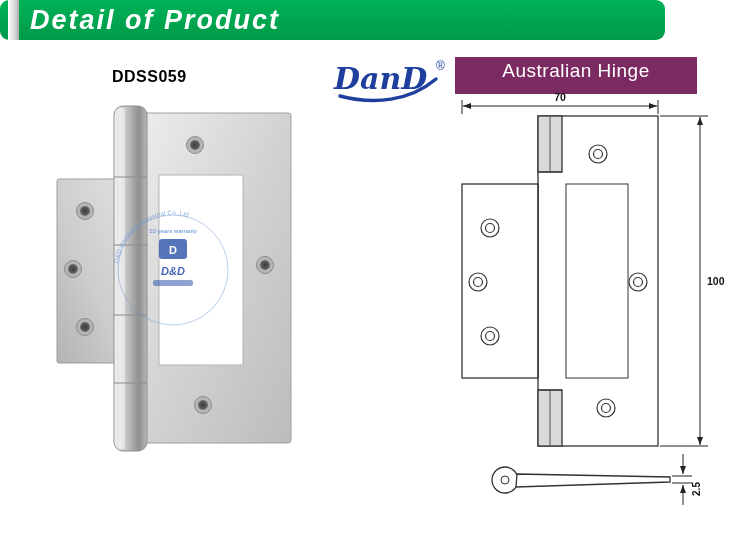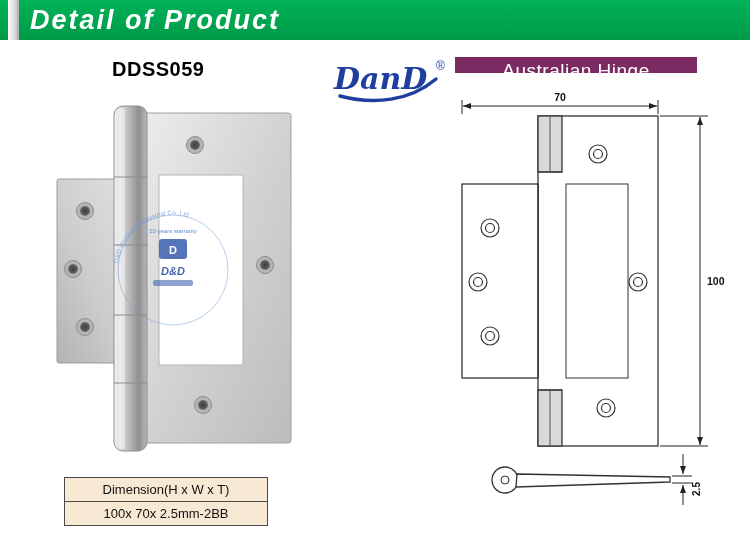--- a/index.html
+++ b/index.html
@@ -2,46 +2,47 @@
 <html><head>
 <meta charset="utf-8">
 <style>
   html,body { margin:0; padding:0; background:#fff; }
   .page {
     position:relative; width:750px; height:545px; background:#ffffff;
     font-family:"Liberation Sans", sans-serif; overflow:hidden;
   }
   
   .header {
-    position:absolute; top:0; left:0; width:750px; height:40px;
+    position:absolute; top:0; left:0; width:665px; height:40px;
     background:linear-gradient(#00b257,#009a48);
+    border-radius:9px;
   }
   .header-pole {
     position:absolute; left:8px; top:0; width:11px; height:40px;
     background:linear-gradient(90deg,#ffffff,#d2d2d2 70%,#aaaaaa);
   }
   .header-title {
     position:absolute; left:30px; top:0px; color:#ffffff;
     font-size:27px; font-weight:bold; font-style:italic; letter-spacing:2px;
     line-height:40px; white-space:nowrap;
   }
   
   .product-code {
-    position:absolute; left:112px; top:58px; color:#000;
-    font-size:20px; font-weight:bold; letter-spacing:0.5px;
+    position:absolute; left:112px; top:68px; color:#000;
+    font-size:16px; font-weight:bold; letter-spacing:0.5px;
   }
   
   .brand { position:absolute; left:322px; top:55px;text-align:right; }
   .brand-text {
     font-family:"DejaVu Serif", serif; font-style:italic; font-weight:bold;
     font-size:30px; fill:#1e3f9d;
   }
   
   .banner {
-    position:absolute; left:455px; top:57px; width:242px; height:16px;
+    position:absolute; left:455px; top:57px; width:242px; height:37px;
     background:#7c2a62; color:#ffffff; font-size:19px; line-height:27px;
     text-align:center; letter-spacing:0.5px;
   }
   
   .photo   { position:absolute; left:55px;  top:105px; }
   .drawing { position:absolute; left:450px; top:88px; }
   svg text { font-family:"Liberation Sans", sans-serif; }
   
   .spec-table {
     position:absolute; left:64px; top:477px; width:202px;
@@ -230,18 +231,14 @@
 
     <g stroke="#222" stroke-width="1">
       <line x1="222" y1="388" x2="242" y2="388"></line>
       <line x1="222" y1="395" x2="242" y2="395"></line>
       <line x1="233" y1="366" x2="233" y2="386" marker-end="url(#ar)"></line>
       <line x1="233" y1="417" x2="233" y2="397" marker-end="url(#ar)"></line>
     </g>
     <text x="250" y="401" text-anchor="middle" font-size="10" fill="#111" font-weight="bold" transform="rotate(-90 250,401)">2.5</text>
   </svg>
 
-  <div class="spec-table">
-    <div class="spec-row">Dimension(H x W x T)</div>
-    <div class="spec-row">100x 70x 2.5mm-2BB</div>
-  </div>
 
 </div>
 
 </body></html>

